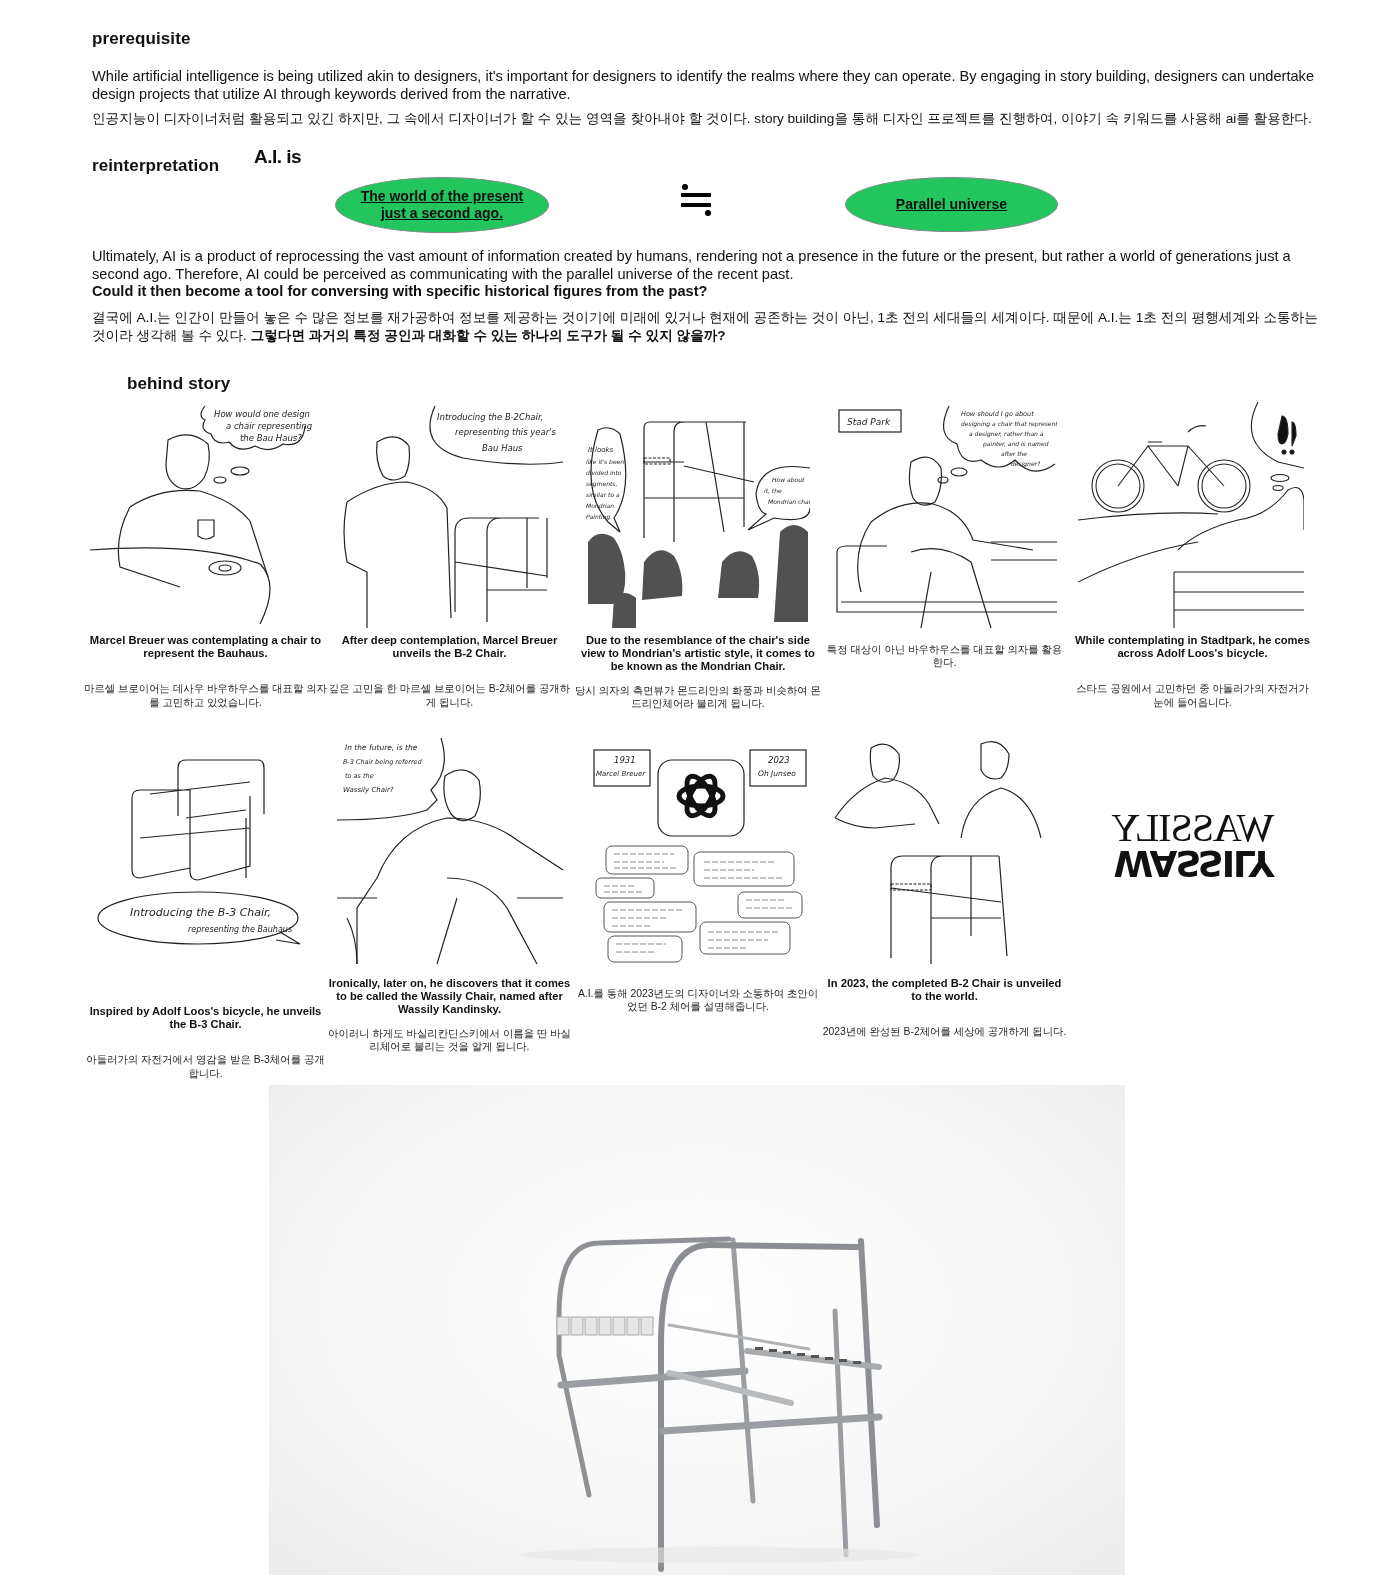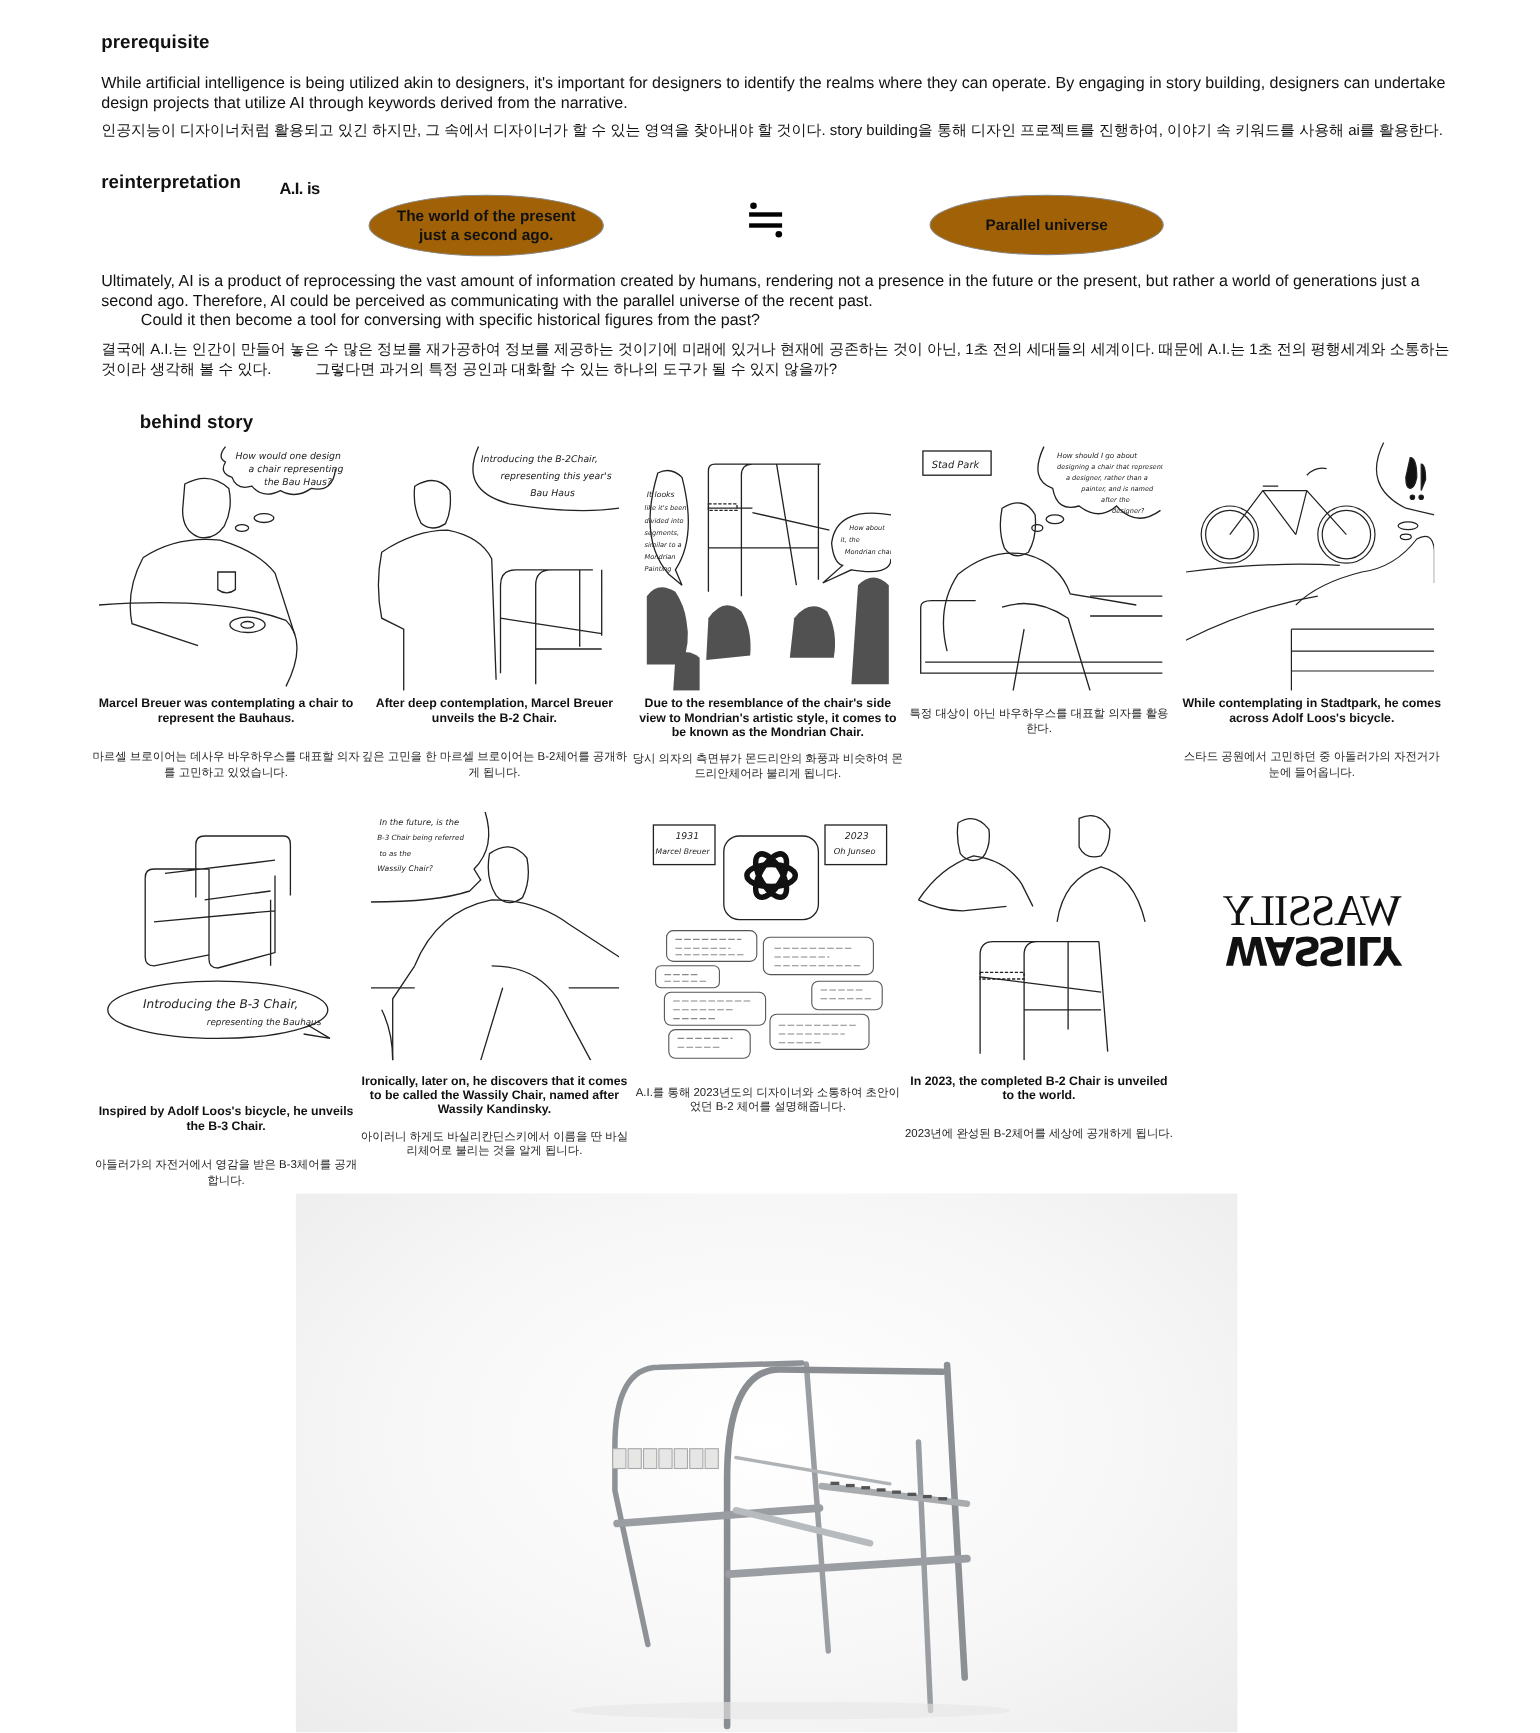--- a/index.html
+++ b/index.html
@@ -2,25 +2,25 @@
 <html><head>
 <meta charset="utf-8">
 <style>
   * { box-sizing: border-box; margin: 0; padding: 0; }
   html, body { width: 1400px; height: 1575px; background: #ffffff; overflow: hidden; }
   body { font-family: "Liberation Sans", "DejaVu Sans", sans-serif; color: #111111; position: relative; }
 
   .section-title { position: absolute; font-size: 17px; font-weight: 700; letter-spacing: 0.1px; color: #111; }
   .para { position: absolute; left: 92px; width: 1240px; font-size: 14.6px; line-height: 17.5px; color: #111; }
   .para.ko { font-size: 13.6px; line-height: 18px; }
-  .para b { font-weight: 400; margin-left: 36px; }
+  .para b { font-weight: 700; }
 
   
-  .ai-is { position: absolute; left: 254px; top: 163px; font-size: 15px; font-weight: 700; letter-spacing: -0.5px; }
-  .ellipse { position: absolute; border: 1px solid #888; border-radius: 50%; display: flex; align-items: center; justify-content: center; text-align: center; font-size: 14px; font-weight: 700; line-height: 17px; background: #a16207; }
+  .ai-is { position: absolute; left: 254px; top: 146px; font-size: 19px; font-weight: 700; letter-spacing: -0.5px; }
+  .ellipse { position: absolute; border: 1px solid #888; border-radius: 50%; display: flex; align-items: center; justify-content: center; text-align: center; font-size: 14px; font-weight: 700; line-height: 17px; background: #22c55e; text-decoration: underline; }
   .approx { position: absolute; left: 681px; top: 184px; width: 32px; height: 34px; }
   .approx .dot { position: absolute; width: 6px; height: 6px; background: #000; border-radius: 50%; }
   .approx .bar { position: absolute; left: 0; width: 30px; height: 4px; background: #000; }
 
   
   .panel { position: absolute; width: 226px; height: 226px; overflow: hidden; }
   .panel svg { width: 100%; height: 100%; display: block; }
   .cap { position: absolute; width: 245px; text-align: center; }
   .cap .en { font-size: 11.2px; line-height: 13.2px; font-weight: 600; color: #111; }
   .cap .ko { font-size: 10.4px; line-height: 13.4px; color: #222; margin-top: 22px; }

